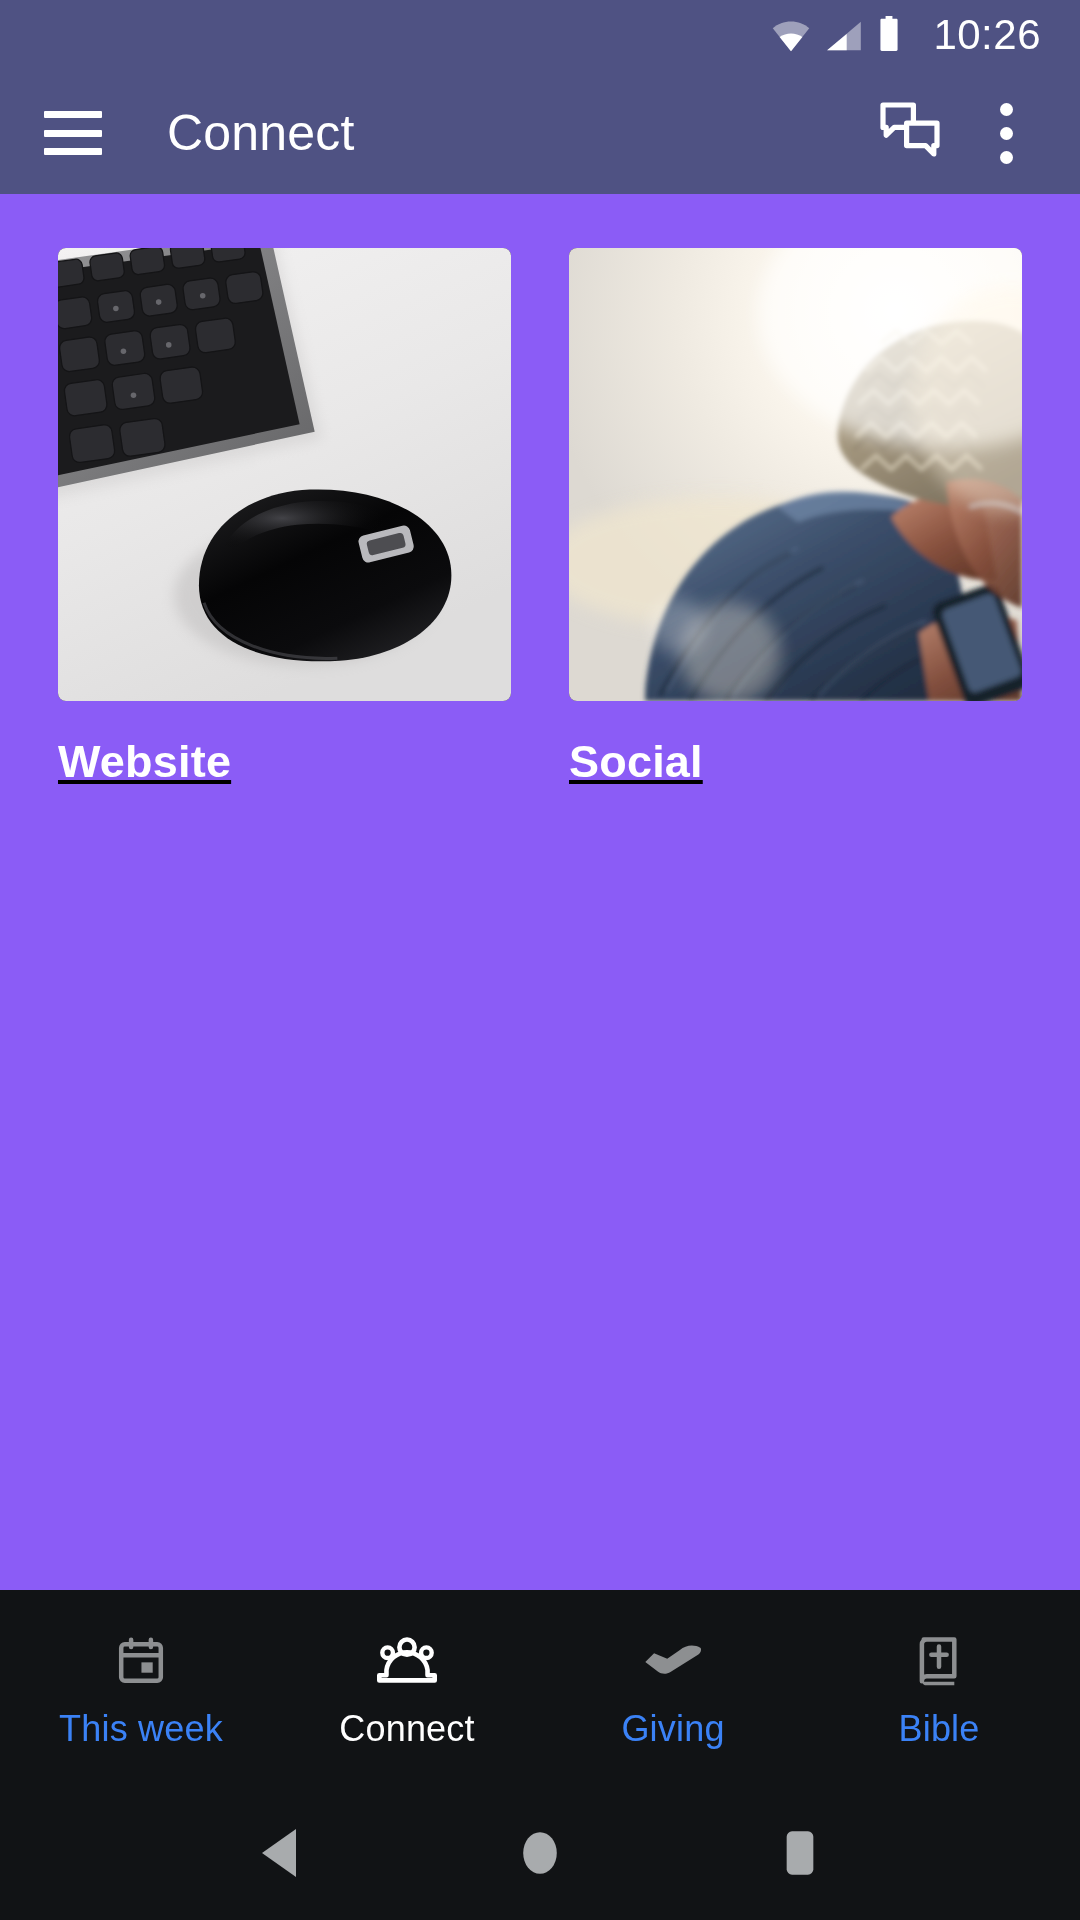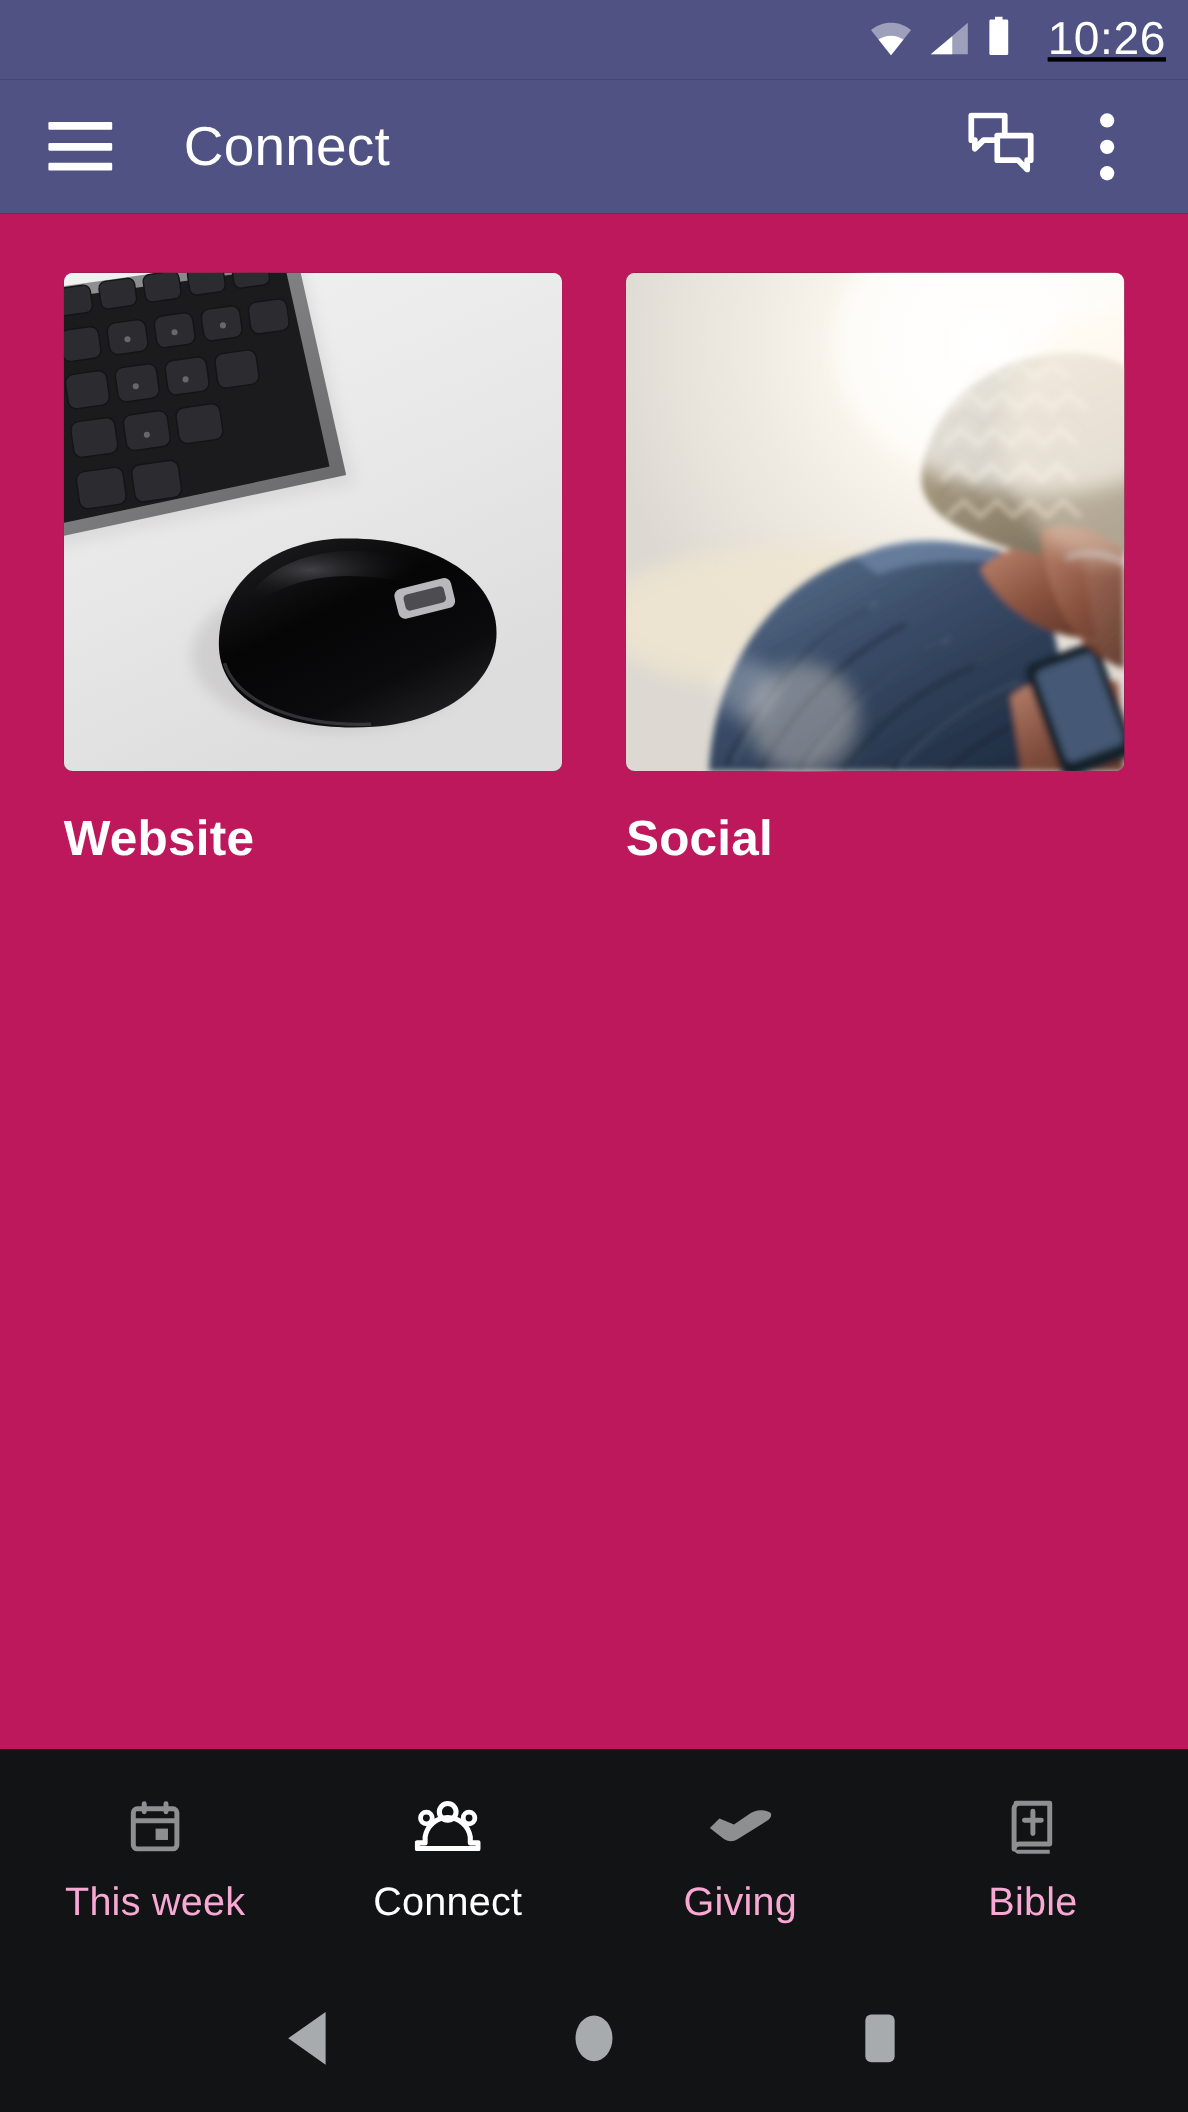--- a/index.html
+++ b/index.html
@@ -8,21 +8,21 @@
     background:#111315;
     font-family:"Liberation Sans", sans-serif;
     overflow:hidden;
   }
   .screen { position:relative; width:1080px; height:1920px; background:#111315; display:flex; flex-direction:column; }
 
   
   .statusbar {
     height:72px; background:#4F5283;
     display:flex; align-items:center; justify-content:flex-end;
-    padding-right:20px; gap:24px; flex:0 0 auto;text-decoration:underline;
+    padding-right:39px; gap:24px; flex:0 0 auto;
   }
   .sb-icons { display:flex; align-items:flex-end; gap:14px; height:40px; }
   .sb-clock {
     color:#ffffff; font-size:42px; letter-spacing:.5px;
     font-family:"Liberation Sans", sans-serif; line-height:1;
     margin-left:8px; margin-bottom:2px;
   }
 
   
   .appbar {
@@ -35,21 +35,21 @@
   .appbar-title {
     color:#ffffff; font-size:50px; font-weight:400;
     margin-left:65px; letter-spacing:.2px; white-space:nowrap;
   }
   .appbar-spacer { flex:1 1 auto; }
   .appbar-action { width:96px; height:96px; display:flex; align-items:center; justify-content:center; cursor:pointer; }
   .dots { display:flex; flex-direction:column; gap:11px; align-items:center; }
   .dots i { display:block; width:13px; height:13px; border-radius:50%; background:#fff; }
 
   
-  .content { flex:1 1 auto; background:#be185d; padding:54px 58px 0 58px; overflow:hidden; }
+  .content { flex:1 1 auto; background:#8b5cf6; padding:54px 58px 0 58px; overflow:hidden;text-decoration:underline; }
   .grid { display:grid; grid-template-columns:1fr 1fr; gap:0 58px; }
   .card { display:flex; flex-direction:column; cursor:pointer; }
   .card-img {
     width:100%; aspect-ratio:1/1; border-radius:8px;
     overflow:hidden; position:relative; background:#2a2a2a;
   }
   .card-img svg { display:block; width:100%; height:100%; }
   .card-label {
     color:#ffffff; font-size:45px; font-weight:bold;
     margin-top:36px; letter-spacing:.2px; line-height:1.1;
@@ -60,21 +60,21 @@
     height:200px; background:#111315; flex:0 0 auto;
     display:flex; align-items:center; justify-content:space-around;
     padding:0 8px;
   }
   .navitem {
     flex:1 1 0; display:flex; flex-direction:column;
     align-items:center; justify-content:center; gap:16px; cursor:pointer;
   }
   .navitem .nav-ico { width:62px; height:62px; display:flex; align-items:center; justify-content:center; }
   .navitem .nav-lbl { font-size:36px; letter-spacing:.2px; }
-  .navitem.inactive .nav-lbl { color:#f9a8d4; }
+  .navitem.inactive .nav-lbl { color:#3b82f6; }
   .navitem.active   .nav-lbl { color:#ffffff; }
 
   
   .sysbar {
     height:130px; background:#111315; flex:0 0 auto;
     display:flex; align-items:center; justify-content:space-around;
     padding:0 150px;
   }
   .sysbtn { width:120px; height:120px; display:flex; align-items:center; justify-content:center; cursor:pointer; }
 </style>

